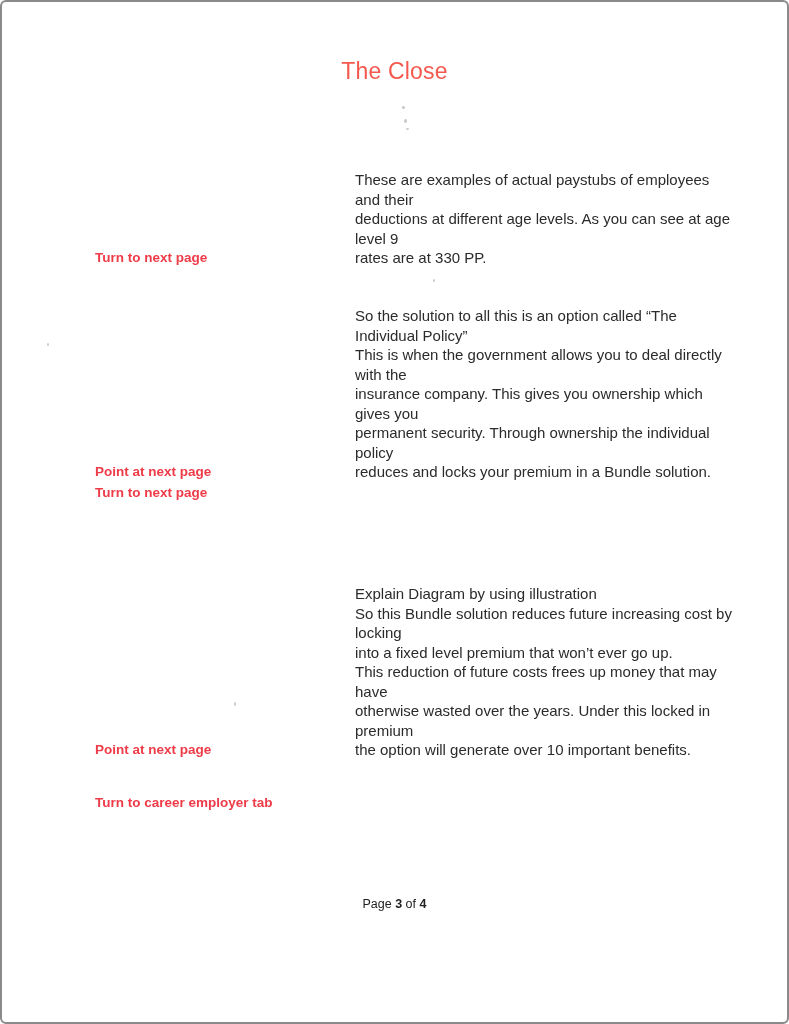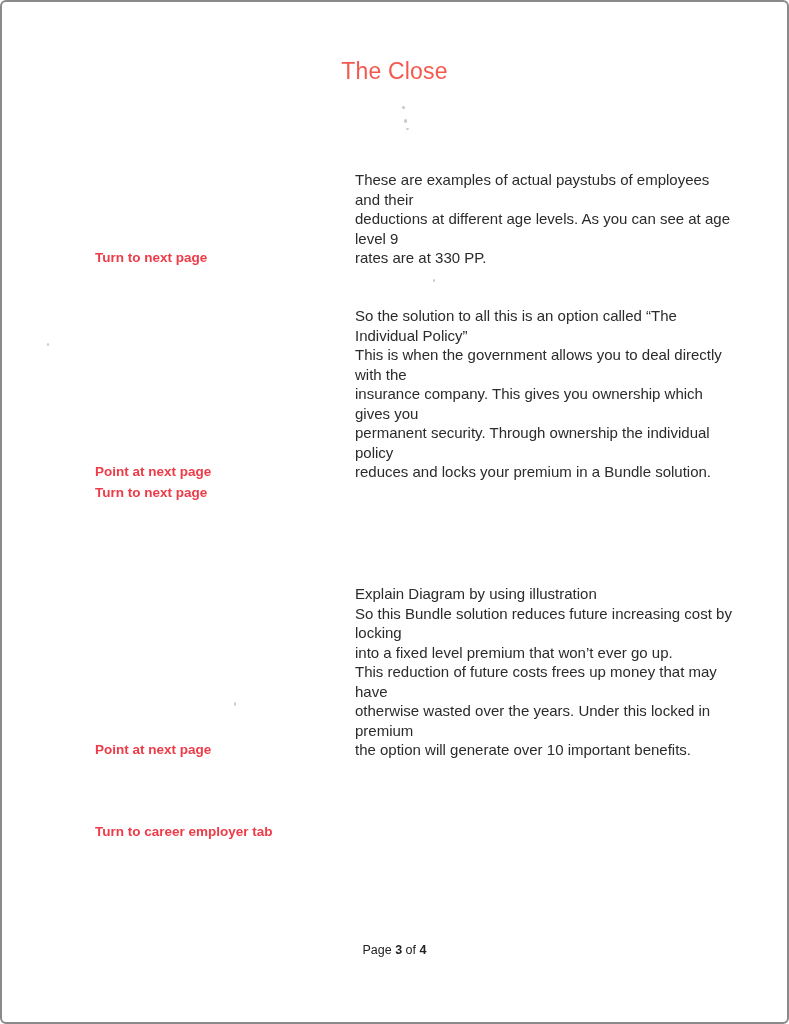--- a/index.html
+++ b/index.html
@@ -54,24 +54,24 @@
     flex: 0 0 379px;
     font-size: 15px;
     line-height: 19.5px;
     white-space: pre-line;
     color: var(--body_text, #2b2b2b);
   }
   .row-1 { top: 168px; }
   .row-2 { top: 304px; }
   .row-3 { top: 481px; }
   .row-4 { top: 582px; }
-  .row-5 { top: 781px; margin-top: 29px; }
+  .row-5 { top: 781px; }
   .footer {
     position: absolute;
-    top: 941px;
+    top: 895px;
     left: 0;
     width: 100%;
     text-align: center;
     font-size: 12.5px;
     color: #222222;
   }
   .footer b { font-weight: 700; }
   .speck {
     position: absolute;
     background: #9a9a9a;

